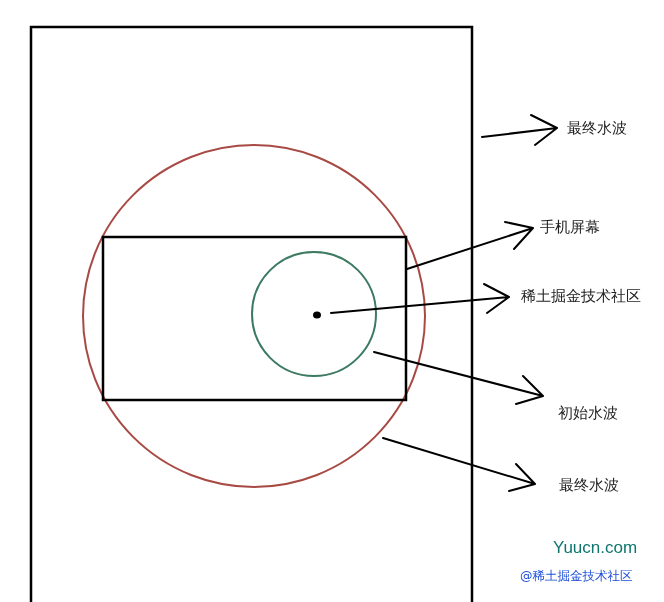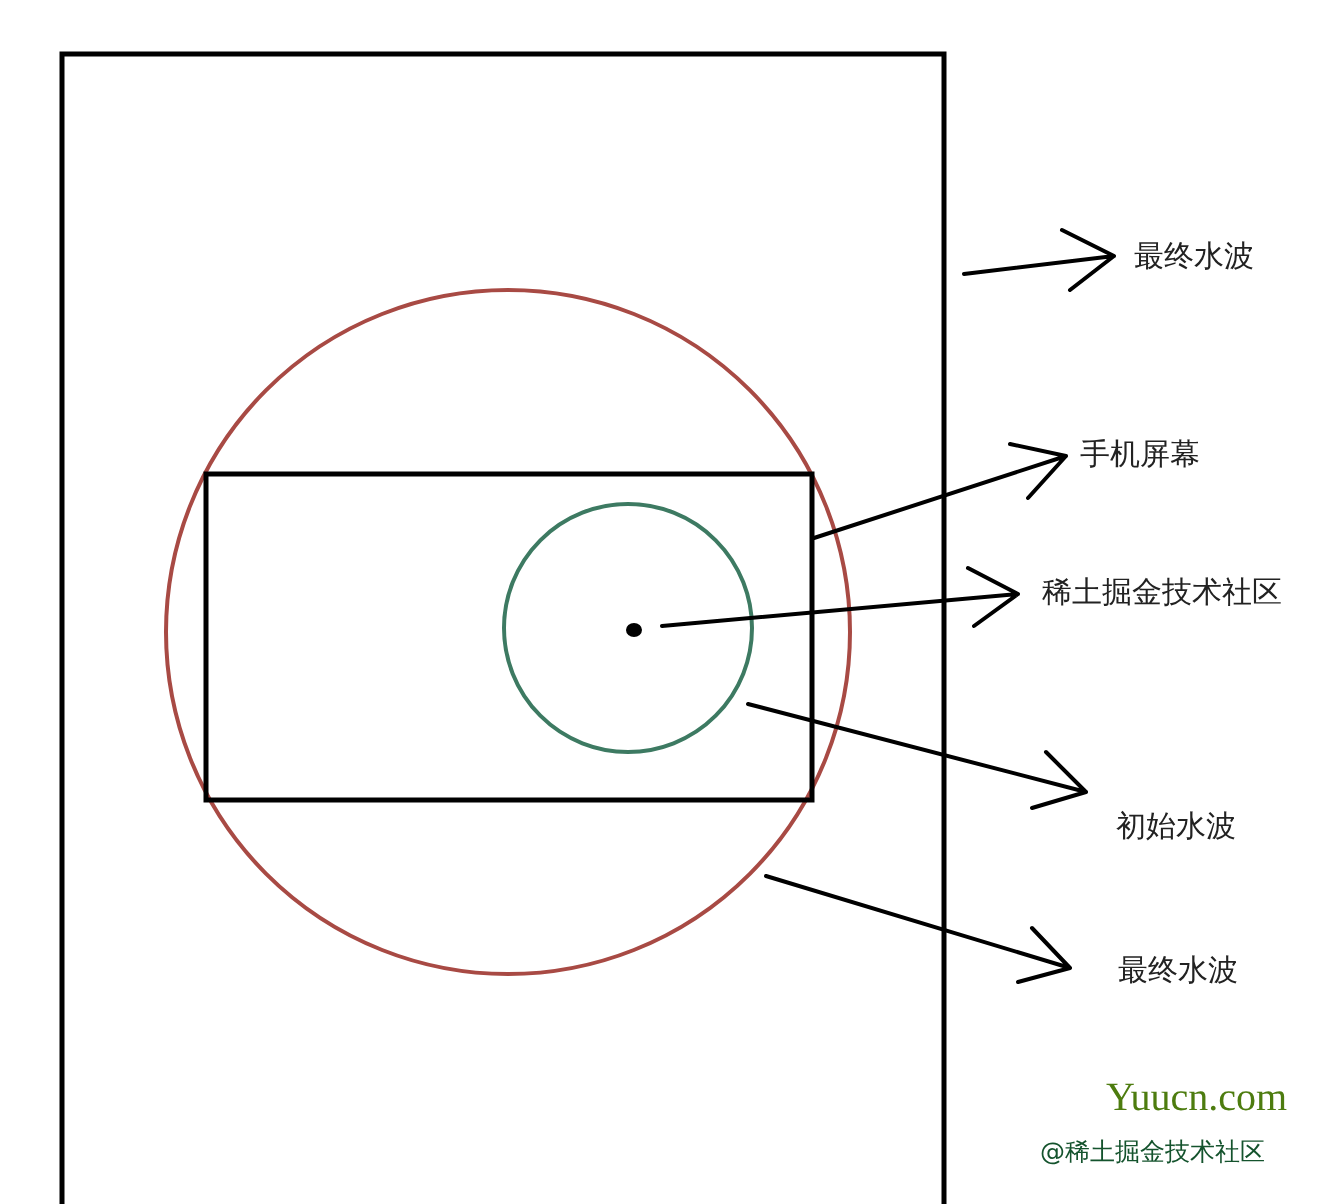--- a/index.html
+++ b/index.html
@@ -1,23 +1,23 @@
 <!DOCTYPE html>
 <html><head>
 <meta charset="utf-8">
 <style>
   html, body { margin: 0; padding: 0; background: #ffffff; }
   body { width: 664px; height: 602px; position: relative; overflow: hidden;
          font-family: "DejaVu Sans", sans-serif; }
   svg.diagram { position: absolute; left: 0; top: 0; }
   .label { position: absolute; font-size: 15px; color: #222222; white-space: nowrap;
            font-family: "DejaVu Sans", sans-serif; }
-  .brand { position: absolute; font-family: Liberation Serif, serif; font-size: 20px;
-           color: #4d7c0f; white-space: nowrap; }
-  .credit { position: absolute; font-size: 12.5px; color: #14532d; white-space: nowrap;
+  .brand { position: absolute; font-family: Liberation Sans, sans-serif; font-size: 17px;
+           color: #0f766e; white-space: nowrap; }
+  .credit { position: absolute; font-size: 12.5px; color: #1d4ed8; white-space: nowrap;
             font-family: "DejaVu Sans", sans-serif; }
 </style>
 </head>
 <body>
 
 <svg class="diagram" width="664" height="602" viewBox="0 0 664 602">
 
   <path d="M31 602 L31 27 L472 27 L472 602" fill="none" stroke="#000" stroke-width="2.5"></path>
 
   <circle cx="254" cy="316" r="171" fill="none" stroke="#a84a44" stroke-width="2"></circle>

